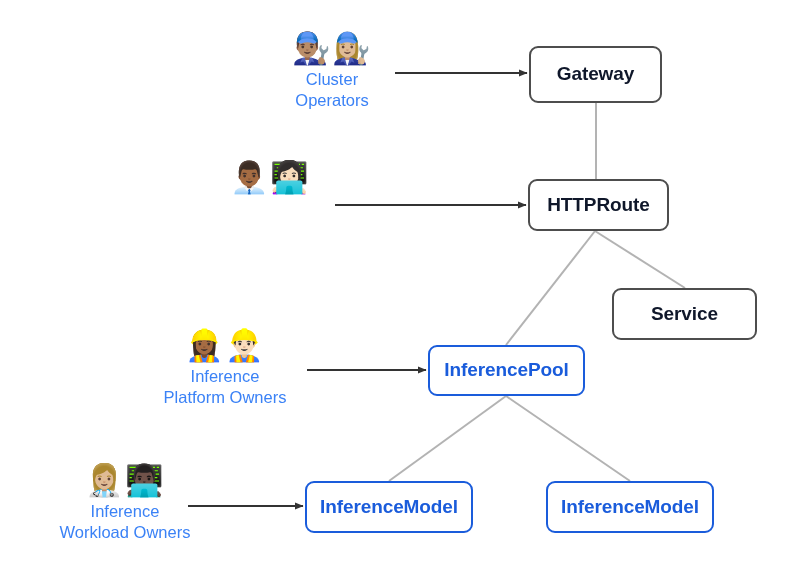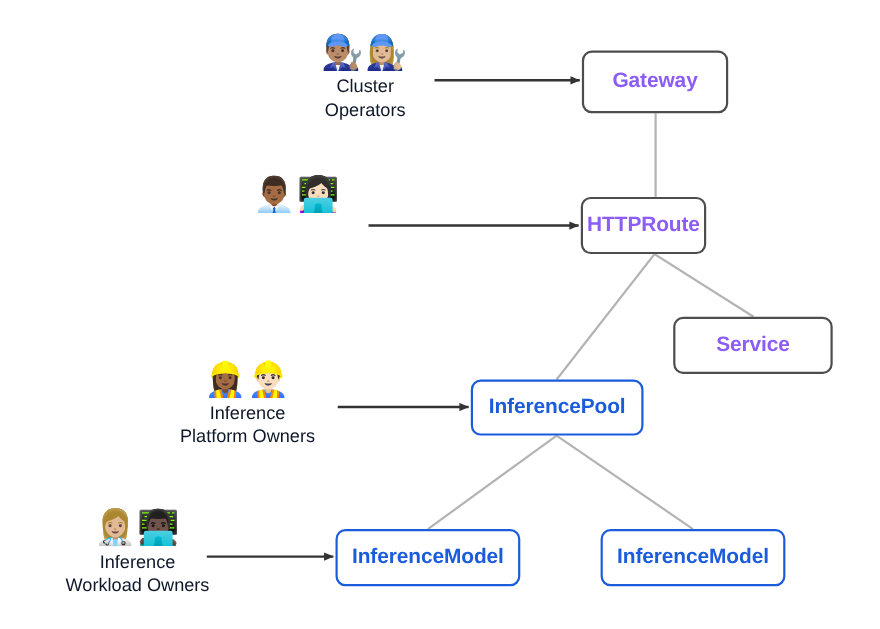--- a/index.html
+++ b/index.html
@@ -42,21 +42,21 @@
   .node .node-label {
     font-size: 19px;
     font-weight: bold;
     letter-spacing: -0.1px;
     white-space: nowrap;
   }
   .node.core {
     border: 2px solid #4d4d4d;
   }
   .node.core .node-label {
-    color: #8b5cf6;
+    color: #0f172a;
   }
   .node.ext {
     border: 2px solid #1a5cdb;
   }
   .node.ext .node-label {
     color: #1a5cdb;
     text-align: right;
   }
 
   
@@ -72,21 +72,21 @@
     font-family: "DejaVu Sans", sans-serif;
     font-size: 31px;
     line-height: 1.0;
     letter-spacing: 1px;
     white-space: nowrap;
     user-select: none;
   }
   .persona-label {
     margin-top: 5px;
     font-size: 16.5px;
-    color: #0f172a;
+    color: #3b82f6;
     line-height: 1.28;
     white-space: pre-line;
     text-align: center;
   }
 </style>
 </head>
 <body>
 
 <div id="canvas">
 
@@ -108,21 +108,21 @@
         <line x1="335" y1="205" x2="526" y2="205" stroke="#333333" stroke-width="2.2" marker-end="url(#arrowhead)"></line>
         <line x1="307" y1="370" x2="426" y2="370" stroke="#333333" stroke-width="2.2" marker-end="url(#arrowhead)"></line>
         <line x1="188" y1="506" x2="303" y2="506" stroke="#333333" stroke-width="2.2" marker-end="url(#arrowhead)"></line>
       </g>
   </svg>
 
   <div class="node core" style="left:529px; top:46px; width:133px; height:57px;">
     <span class="node-label">Gateway</span>
   </div>
 
-  <div class="node core" style="left:528px; top:179px; width:114px; height:52px;">
+  <div class="node core" style="left:528px; top:179px; width:141px; height:52px;">
     <span class="node-label">HTTPRoute</span>
   </div>
 
   <div class="node core" style="left:612px; top:288px; width:145px; height:52px;text-align:right;">
     <span class="node-label">Service</span>
   </div>
 
   <div class="node ext" style="left:428px; top:345px; width:157px; height:51px;">
     <span class="node-label">InferencePool</span>
   </div>

